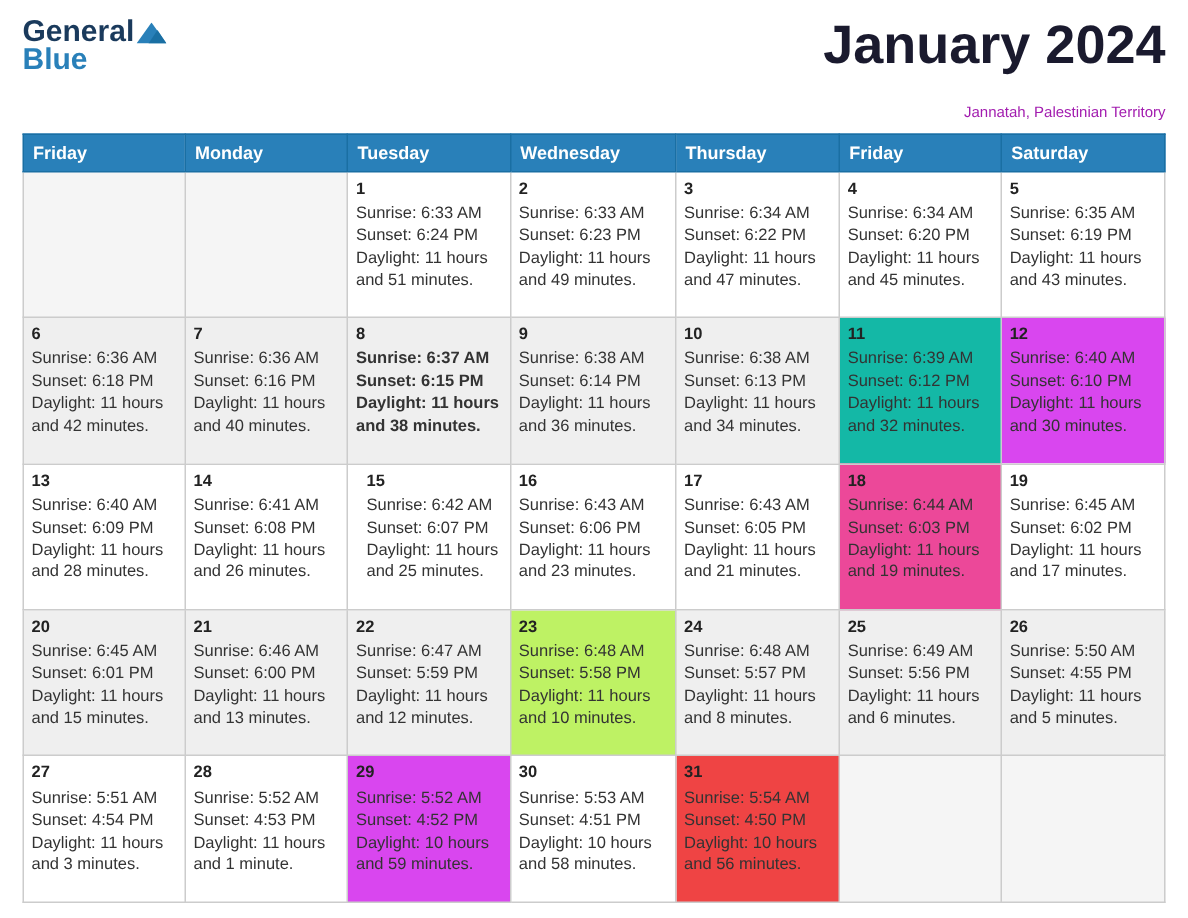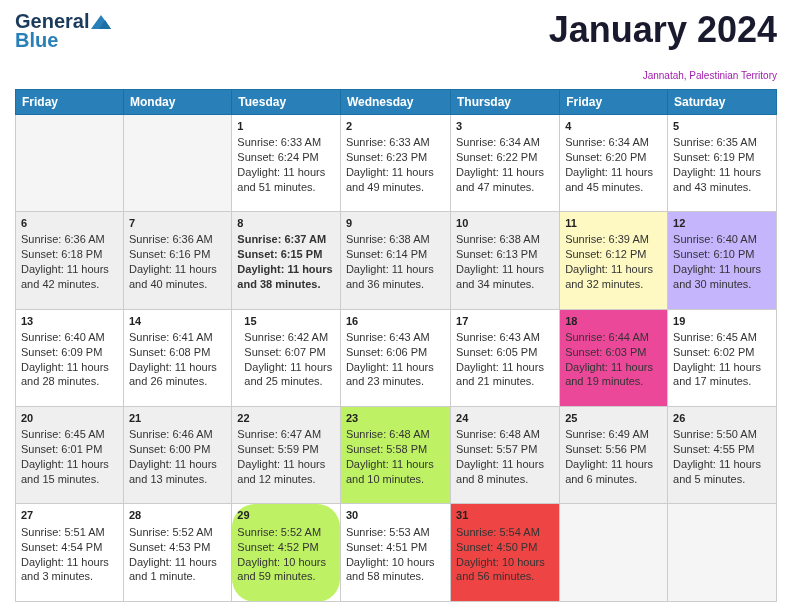--- a/index.html
+++ b/index.html
@@ -162,24 +162,24 @@
 Daylight: 11 hours and 40 minutes.</span></td>
           <td style="background: rgb(239, 239, 239);"><span class="day-num">8</span><span class="day-info" style="white-space: pre-line; font-weight: bold;">Sunrise: 6:37 AM
 Sunset: 6:15 PM
 Daylight: 11 hours and 38 minutes.</span></td>
           <td style="background: rgb(239, 239, 239);"><span class="day-num">9</span><span class="day-info" style="white-space: pre-line;">Sunrise: 6:38 AM
 Sunset: 6:14 PM
 Daylight: 11 hours and 36 minutes.</span></td>
           <td style="background: rgb(239, 239, 239);"><span class="day-num">10</span><span class="day-info" style="white-space: pre-line;">Sunrise: 6:38 AM
 Sunset: 6:13 PM
 Daylight: 11 hours and 34 minutes.</span></td>
-          <td style="background: #fef9c3;"><span class="day-num">11</span><span class="day-info" style="white-space: pre-line;">Sunrise: 6:39 AM
+          <td style="background: #14b8a6;"><span class="day-num">11</span><span class="day-info" style="white-space: pre-line;">Sunrise: 6:39 AM
 Sunset: 6:12 PM
 Daylight: 11 hours and 32 minutes.</span></td>
-          <td style="background: #c4b5fd; margin-left: 24px;"><span class="day-num">12</span><span class="day-info" style="white-space: pre-line;">Sunrise: 6:40 AM
+          <td style="background: #d946ef; margin-left: 24px;"><span class="day-num">12</span><span class="day-info" style="white-space: pre-line;">Sunrise: 6:40 AM
 Sunset: 6:10 PM
 Daylight: 11 hours and 30 minutes.</span></td>
         </tr>
         <tr>
           <td style="background: rgb(255, 255, 255);"><span class="day-num">13</span><span class="day-info" style="white-space: pre-line;">Sunrise: 6:40 AM
 Sunset: 6:09 PM
 Daylight: 11 hours and 28 minutes.</span></td>
           <td style="background: rgb(255, 255, 255);"><span class="day-num">14</span><span class="day-info" style="white-space: pre-line;">Sunrise: 6:41 AM
 Sunset: 6:08 PM
 Daylight: 11 hours and 26 minutes.</span></td>
@@ -222,21 +222,21 @@
 Sunset: 4:55 PM
 Daylight: 11 hours and 5 minutes.</span></td>
         </tr>
         <tr>
           <td style="background: rgb(255, 255, 255);"><span class="day-num">27</span><span class="day-info" style="white-space: pre-line;">Sunrise: 5:51 AM
 Sunset: 4:54 PM
 Daylight: 11 hours and 3 minutes.</span></td>
           <td style="background: rgb(255, 255, 255);"><span class="day-num">28</span><span class="day-info" style="white-space: pre-line;">Sunrise: 5:52 AM
 Sunset: 4:53 PM
 Daylight: 11 hours and 1 minute.</span></td>
-          <td style="background: #bef264; border-radius: 23px;"><span class="day-num">29</span><span class="day-info" style="white-space: pre-line;">Sunrise: 5:52 AM
+          <td style="background: #d946ef;"><span class="day-num">29</span><span class="day-info" style="white-space: pre-line;">Sunrise: 5:52 AM
 Sunset: 4:52 PM
 Daylight: 10 hours and 59 minutes.</span></td>
           <td style="background: rgb(255, 255, 255);"><span class="day-num">30</span><span class="day-info" style="white-space: pre-line;">Sunrise: 5:53 AM
 Sunset: 4:51 PM
 Daylight: 10 hours and 58 minutes.</span></td>
           <td style="background: #ef4444;"><span class="day-num">31</span><span class="day-info" style="white-space: pre-line;">Sunrise: 5:54 AM
 Sunset: 4:50 PM
 Daylight: 10 hours and 56 minutes.</span></td>
           <td class="empty"></td>
           <td class="empty"></td>

